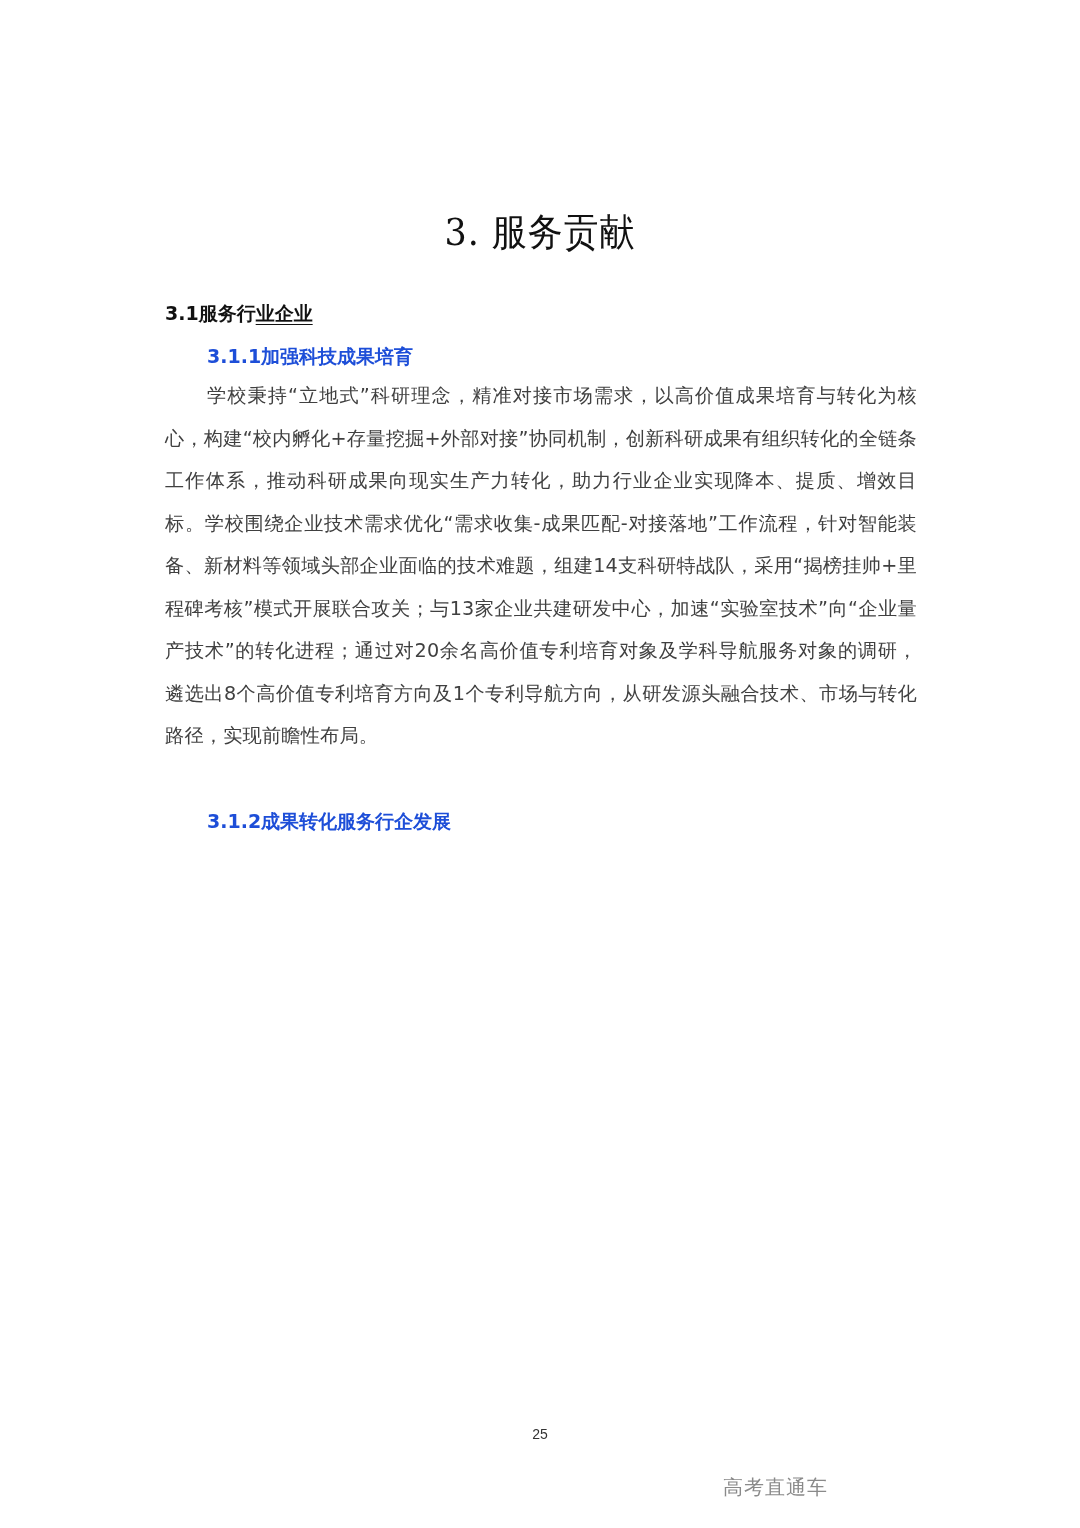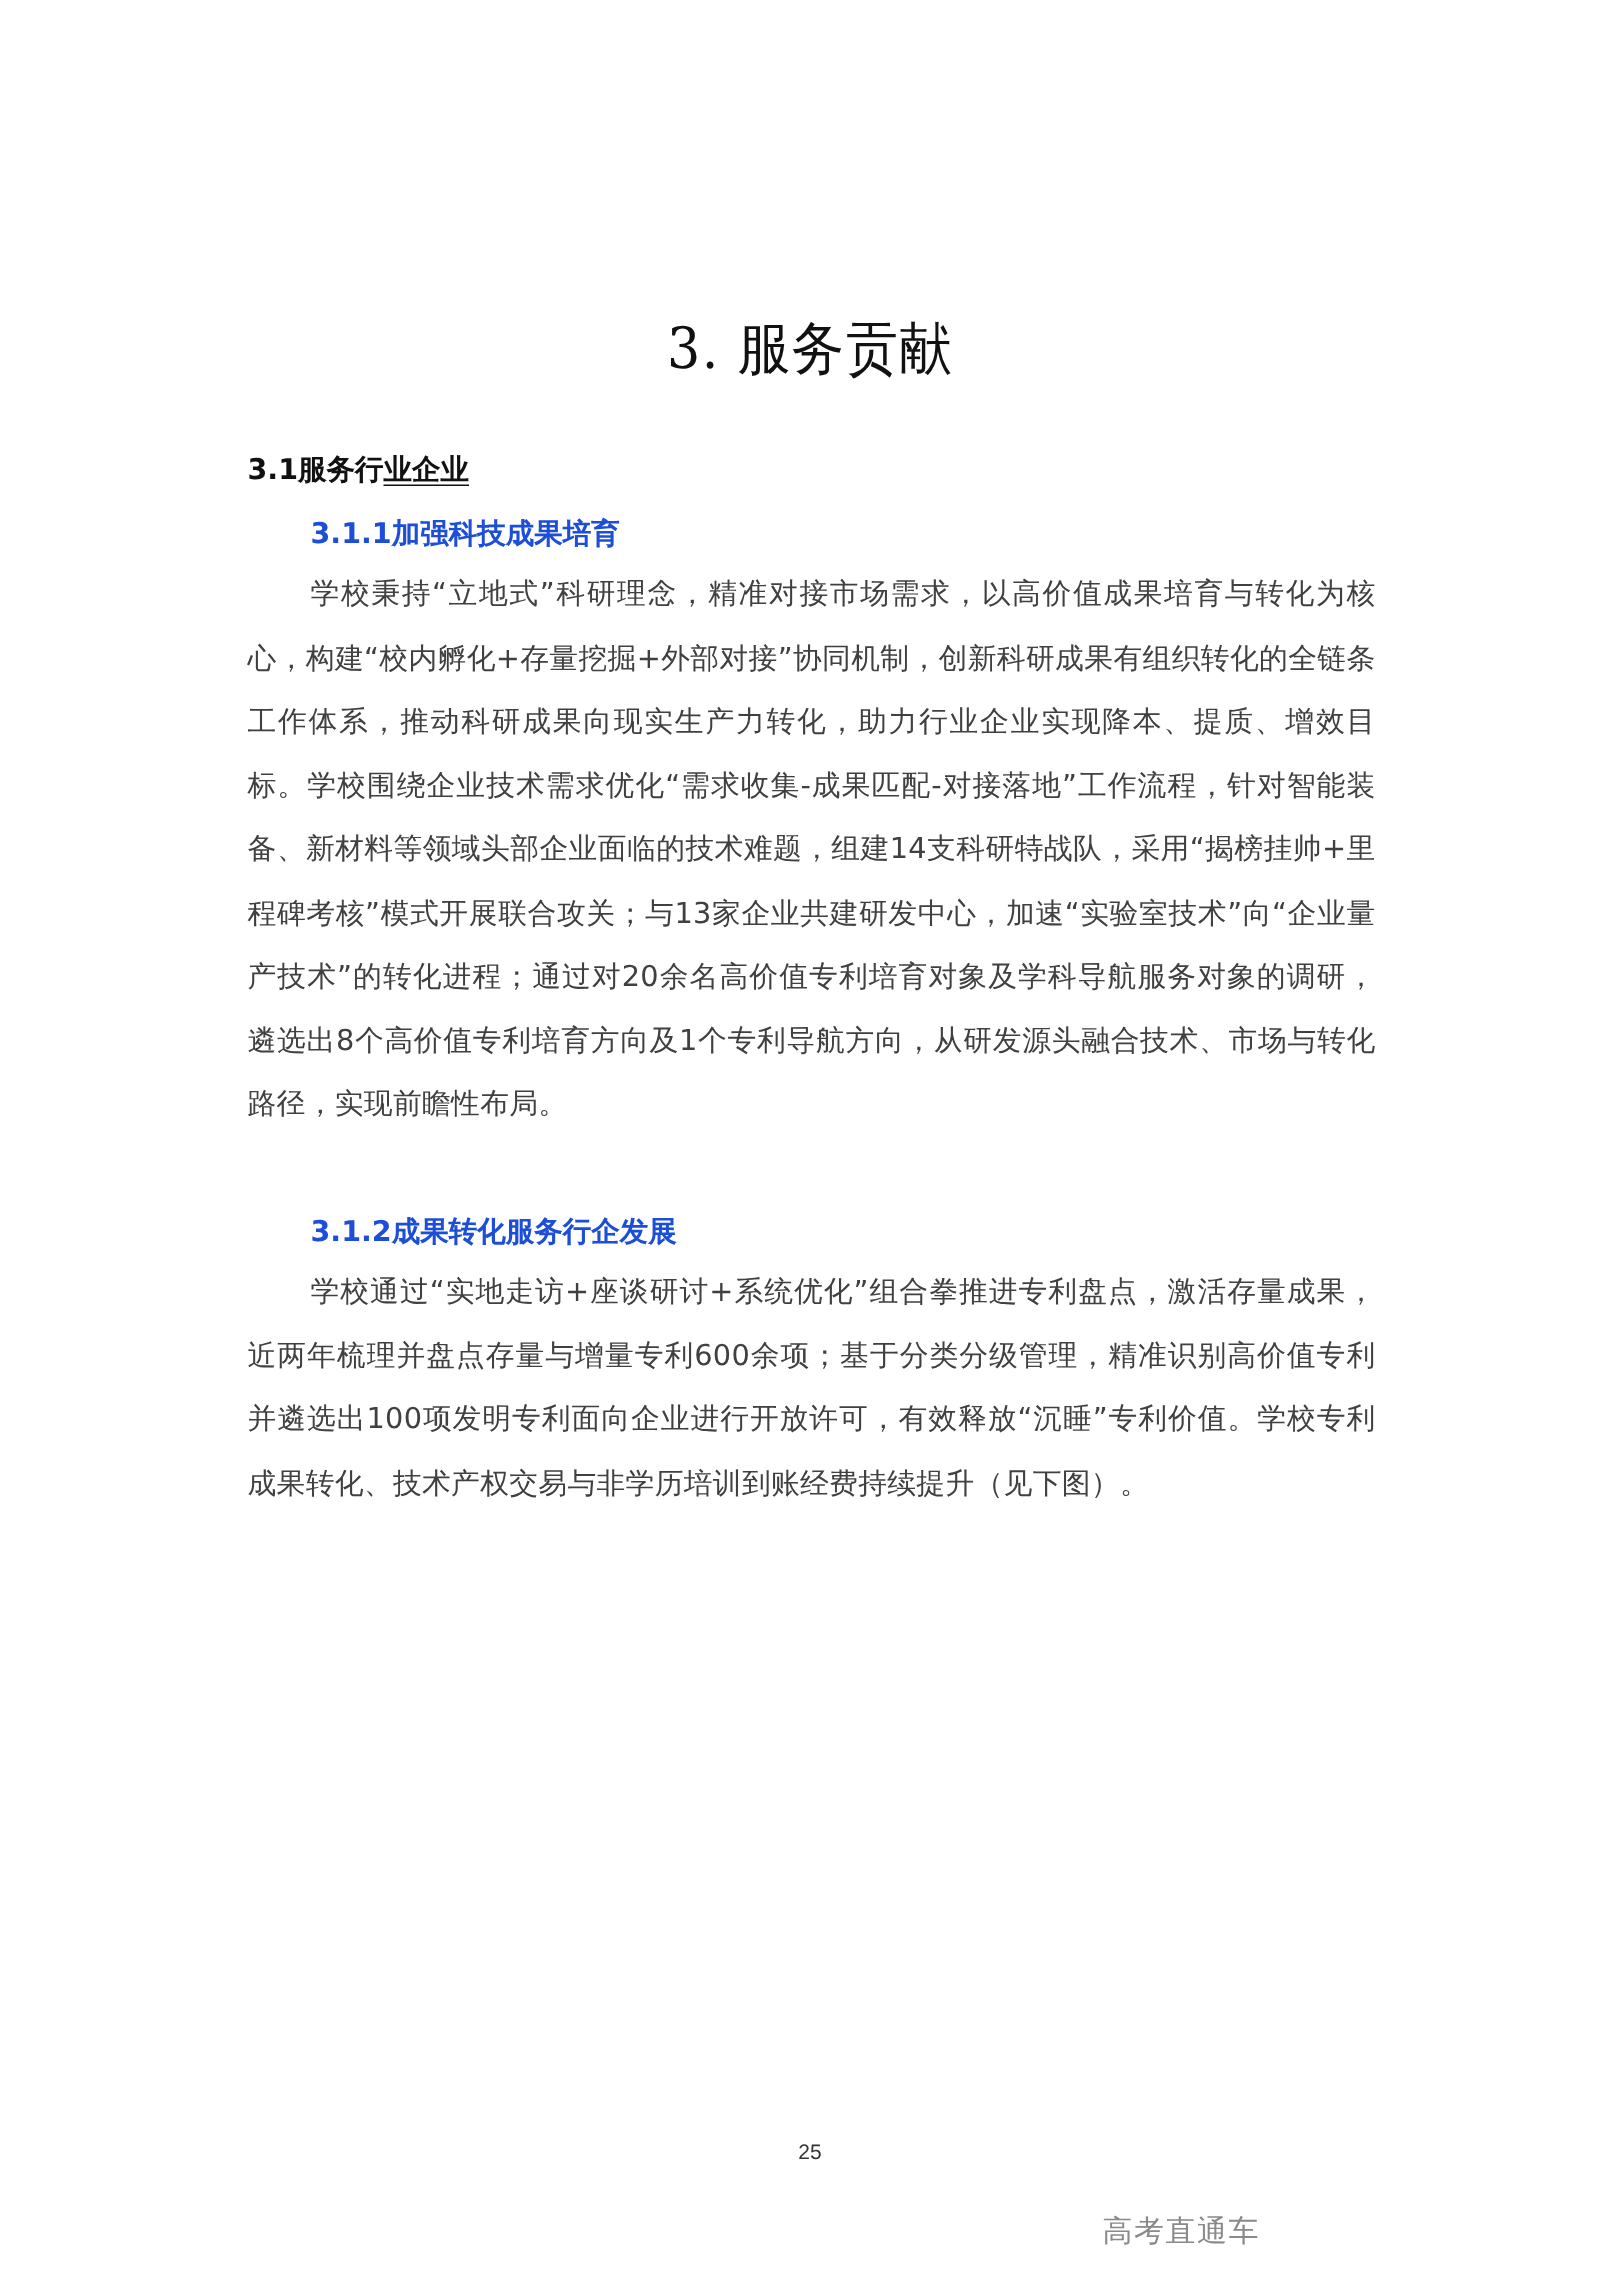--- a/index.html
+++ b/index.html
@@ -1,21 +1,21 @@
 <!DOCTYPE html>
 <html><head>
 <meta charset="utf-8">
 <style>
   html, body { margin: 0; padding: 0; }
   body {
     width: 1080px; height: 1528px; background: #ffffff; position: relative;
     overflow: hidden; color: #1a1a1a;
     font-family: "DejaVu Sans", "Liberation Sans", sans-serif;
   }
-  .page { position: absolute; left: 0; top: 0; width: 856px; height: 1528px; padding-left: 12px; }
+  .page { position: absolute; left: 0; top: 0; width: 856px; height: 1528px; }
   .title {
     position: absolute; left: 0; width: 1080px; top: 206px; text-align: center;
     font-family: "DejaVu Serif", "Liberation Serif", serif;
     font-size: 38px; line-height: 52px; color: #111; letter-spacing: 1px;
     transform: scaleX(0.92);
   }
   .h2 {
     position: absolute; left: 165px; top: 298px; font-size: 19px; line-height: 30px;
     font-weight: bold; color: #111; text-align: center;
   }
@@ -45,17 +45,16 @@
   <div class="title">3. 服务贡献</div>
 
   <div class="h2">
     <span>3.1</span><span>服务行</span><span class="ul">业企业</span>
   </div>
 
   <div class="h3" style="top:341px;">3.1.1加强科技成果培育</div>
   <div class="para" style="top:375px;">学校秉持“立地式”科研理念，精准对接市场需求，以高价值成果培育与转化为核心，构建“校内孵化+存量挖掘+外部对接”协同机制，创新科研成果有组织转化的全链条工作体系，推动科研成果向现实生产力转化，助力行业企业实现降本、提质、增效目标。学校围绕企业技术需求优化“需求收集-成果匹配-对接落地”工作流程，针对智能装备、新材料等领域头部企业面临的技术难题，组建14支科研特战队，采用“揭榜挂帅+里程碑考核”模式开展联合攻关；与13家企业共建研发中心，加速“实验室技术”向“企业量产技术”的转化进程；通过对20余名高价值专利培育对象及学科导航服务对象的调研，遴选出8个高价值专利培育方向及1个专利导航方向，从研发源头融合技术、市场与转化路径，实现前瞻性布局。</div>
 
   <div class="h3" style="top:806px;">3.1.2成果转化服务行企发展</div>
-  <div class="para" style="top:840px;">学校通过“实地走访+座谈研讨+系统优化”组合拳推进专利盘点，激活存量成果，近两年梳理并盘点存量与增量专利600余项；基于分类分级管理，精准识别高价值专利并遴选出100项发明专利面向企业进行开放许可，有效释放“沉睡”专利价值。学校专利成果转化、技术产权交易与非学历培训到账经费持续提升（见下图）。</div>
 
   <div class="pagenum">25</div>
   <div class="watermark">高考直通车</div>
 </div>
 
 </body></html>

